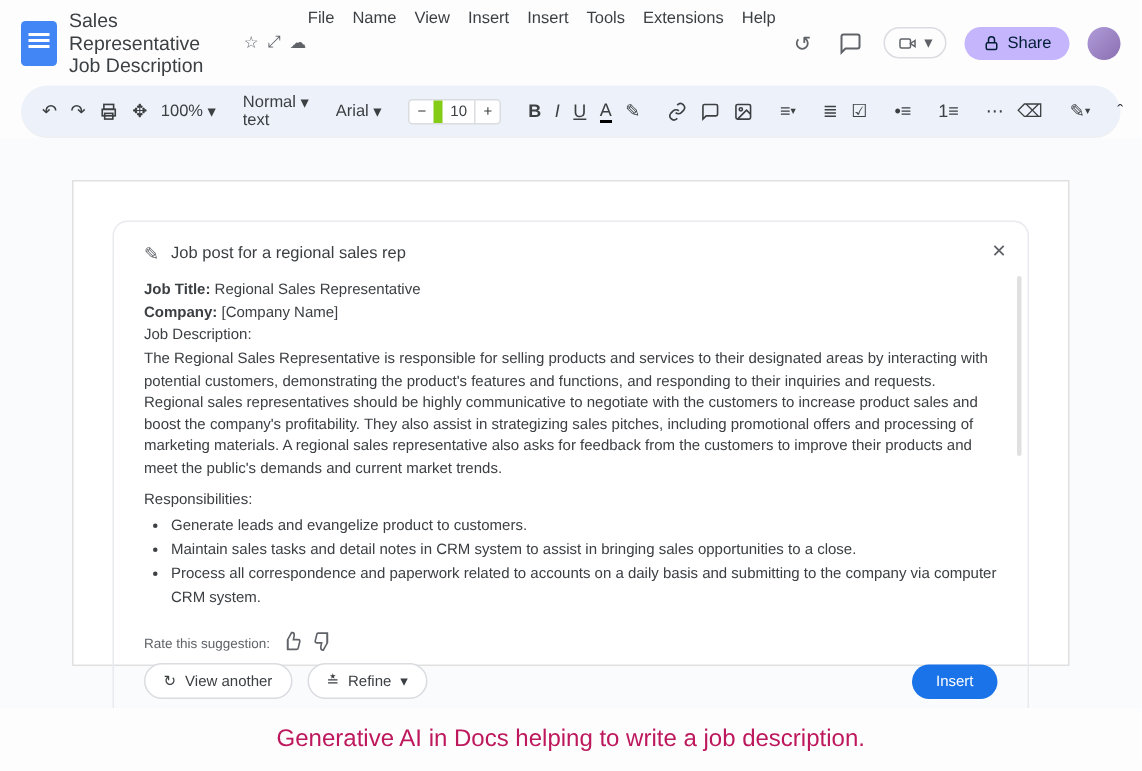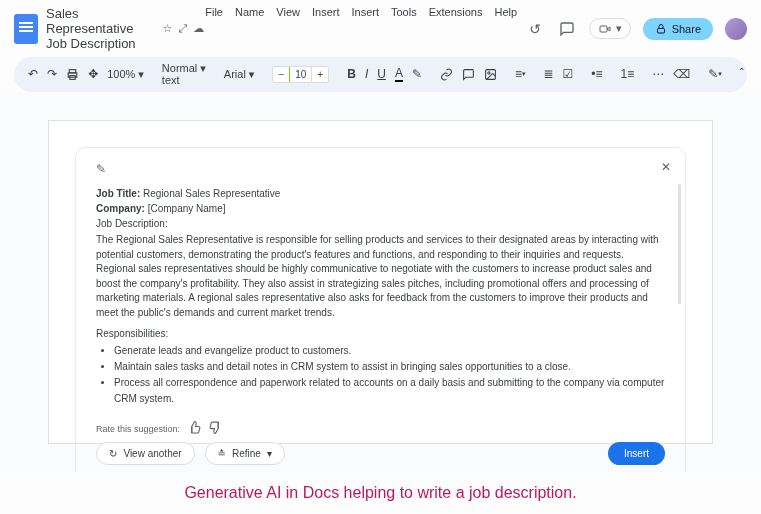--- a/index.html
+++ b/index.html
@@ -11,29 +11,29 @@
 .title-area{flex:1;display:flex;gap:1px}
 .title-row{display:flex;align-items:center;gap:8px}
 .doc-title{font-size:13px;color:#3c4043}
 .title-icons{display:flex;gap:6px;color:#5f6368}
 .title-icons span{font-size:11px;cursor:pointer}
 .menu-row{display:flex;gap:12px;font-size:11px;color:#3c4043}
 .menu-row span{cursor:pointer}
 .header-right{display:flex;align-items:center;gap:12px}
 .icon-btn{width:20px;height:20px;display:flex;align-items:center;justify-content:center;color:#5f6368;font-size:14px;cursor:pointer}
 .meet-btn{display:flex;align-items:center;gap:4px;border:1px solid #dadce0;border-radius:14px;padding:3px 8px;font-size:11px;color:#5f6368;cursor:pointer}
-.share-btn{display:flex;gap:5px;background:#7dd3fc;color:#001d35;border-radius:14px;padding:5px 12px;font-size:11px;cursor:pointer}
+.share-btn{display:flex;gap:5px;background:#c4b5fd;color:#001d35;border-radius:14px;padding:5px 12px;font-size:11px;cursor:pointer}
 .avatar{width:22px;height:22px;border-radius:50%;background:linear-gradient(135deg,#b19cd9,#8a6fb0);cursor:pointer}
 .toolbar{display:flex;align-items:center;gap:9px;padding:5px 14px;border-bottom:1px solid #edeff1;background:#edf2fa;border-radius:20px;margin:4px 14px 0}
 .tb-icon{width:18px;height:18px;display:flex;align-items:center;justify-content:center;font-size:12px;color:#3c4043;cursor:pointer}
 .tb-dd{display:flex;gap:3px;font-size:11px;color:#3c4043;cursor:pointer}
 .tb-sep{width:1px;height:16px;background:#dadce0}
 .fs-box{display:flex;align-items:center;border:1px solid #dadce0;border-radius:3px;background:#fff}
 .fs-box span{padding:2px 5px;font-size:10px;cursor:pointer}
-.fs-val{border-left:1px solid #84cc16;border-right:1px solid #dadce0}
+.fs-val{border-left:6px solid #84cc16;border-right:1px solid #dadce0}
 .workspace{flex:1;background:#f9fbfd;padding:28px 48px;overflow:hidden}
 .page{background:#fff;border:1px solid #e0e0e0;height:100%;padding:26px;position:relative}
 .ai-card{border:1px solid #e8eaed;border-radius:10px;padding:14px 20px 14px 20px;position:relative;font-size:10px;color:#3c4043}
 .ai-head{display:flex;align-items:center;gap:8px;margin-bottom:12px}
 .pencil{color:#5f6368;font-size:12px}
 .close-x{position:absolute;right:14px;top:12px;color:#5f6368;cursor:pointer;font-size:12px}
 .scrollind{position:absolute;right:4px;top:36px;width:3px;height:120px;background:#e0e0e0;border-radius:2px}
 .field{margin-bottom:4px}
 .field b{font-weight:bold}
 .sec-title{font-weight:normal;margin:4px 0 4px}
@@ -181,20 +181,21 @@
     <div class="tb-icon">ˆ</div>
   </div>
 
   <div class="workspace">
     <div class="page">
       <div class="ai-card">
         <div class="scrollind"></div>
         <div class="close-x">✕</div>
         <div class="ai-head">
           <span class="pencil">✎</span>
+          <span style="font-size:11px">Job post for a regional sales rep</span>
         </div>
         <div class="field"><b>Job Title:</b> <span>Regional Sales Representative</span></div>
         <div class="field"><b>Company:</b> <span>[Company Name]</span></div>
         <div class="sec-title">Job Description:</div>
         <div class="desc">The Regional Sales Representative is responsible for selling products and services to their designated areas by interacting with potential customers, demonstrating the product's features and functions, and responding to their inquiries and requests. Regional sales representatives should be highly communicative to negotiate with the customers to increase product sales and boost the company's profitability. They also assist in strategizing sales pitches, including promotional offers and processing of marketing materials. A regional sales representative also asks for feedback from the customers to improve their products and meet the public's demands and current market trends.</div>
         <div class="sec-title">Responsibilities:</div>
         <ul class="resp-list">
           <li>Generate leads and evangelize product to customers.</li>
           <li>Maintain sales tasks and detail notes in CRM system to assist in bringing sales opportunities to a close.</li>
           <li>Process all correspondence and paperwork related to accounts on a daily basis and submitting to the company via computer CRM system.</li>

